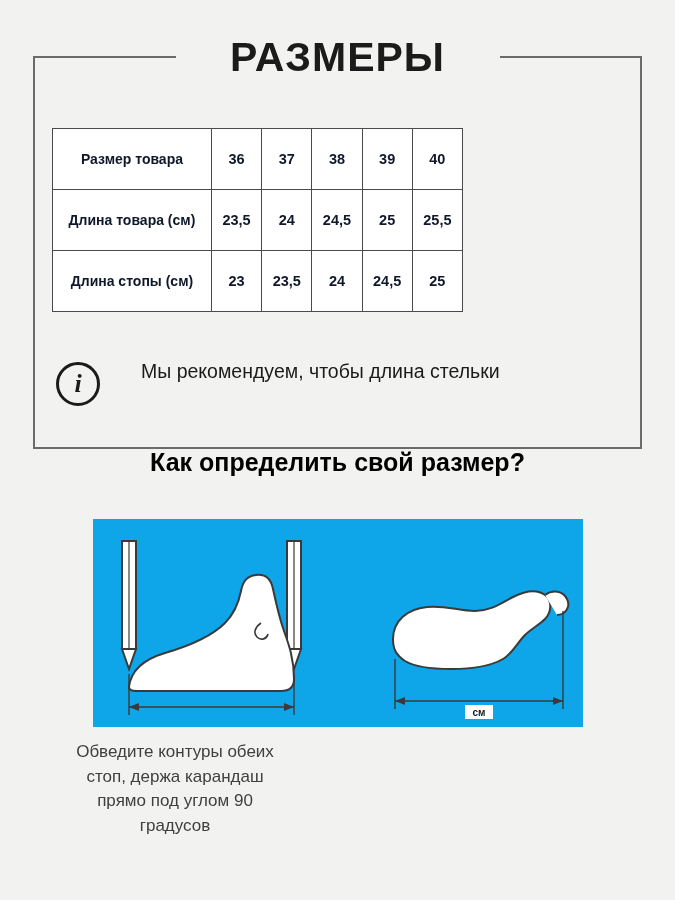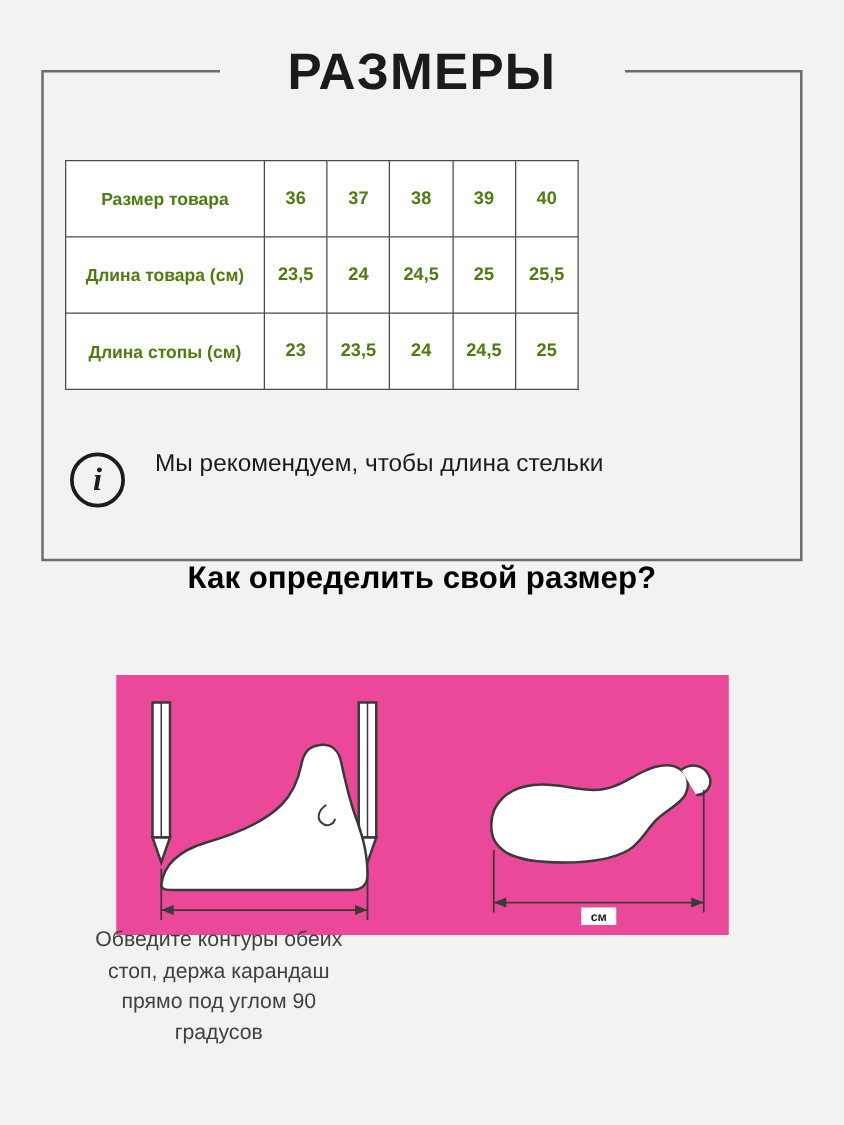--- a/index.html
+++ b/index.html
@@ -64,21 +64,21 @@
     width: 411px;
     background: #ffffff;
   }
   table.sizes td {
     border: 1px solid #4a4a4a;
     height: 58px;
     text-align: center;
     vertical-align: middle;
     font-size: 14.5px;
     font-weight: bold;
-    color: #4d7c0f;
+    color: #0f172a;
   }
   table.sizes td.rowhead {
     width: 160px;
     font-size: 14px;
     padding: 0 6px;
   }
   table.sizes td.val {
     width: 50px;
   }
 
@@ -103,44 +103,44 @@
     font-family: "Liberation Serif", serif;
     font-weight: bold;
     font-size: 26px;
     font-style: italic;
     line-height: 1;
     color: #1b1b1b;
     flex: 0 0 auto;
     margin-top: 4px;
   }
   .note-text {
-    margin-left: 24px;
+    margin-left: 41px;
     font-size: 19.5px;
     line-height: 1.35;
     color: #1b1b1b;
   }
 
   
   .howto-title {
     position: absolute;
     left: 0;
     right: 0;
     top: 448px;
     text-align: center;
     font-size: 25px;
     font-weight: bold;
     color: #000000;
   }
   .illus {
     position: absolute;
     left: 93px;
-    top: 540px;
+    top: 519px;
     width: 490px;
     height: 208px;
-    background: #ec4899;
+    background: #0ea5e9;
   }
   .illus svg { display: block; }
 
   .captions {
     position: absolute;
     left: 60px;
     top: 740px;
     width: 560px;
     display: flex;
     justify-content: space-between;

